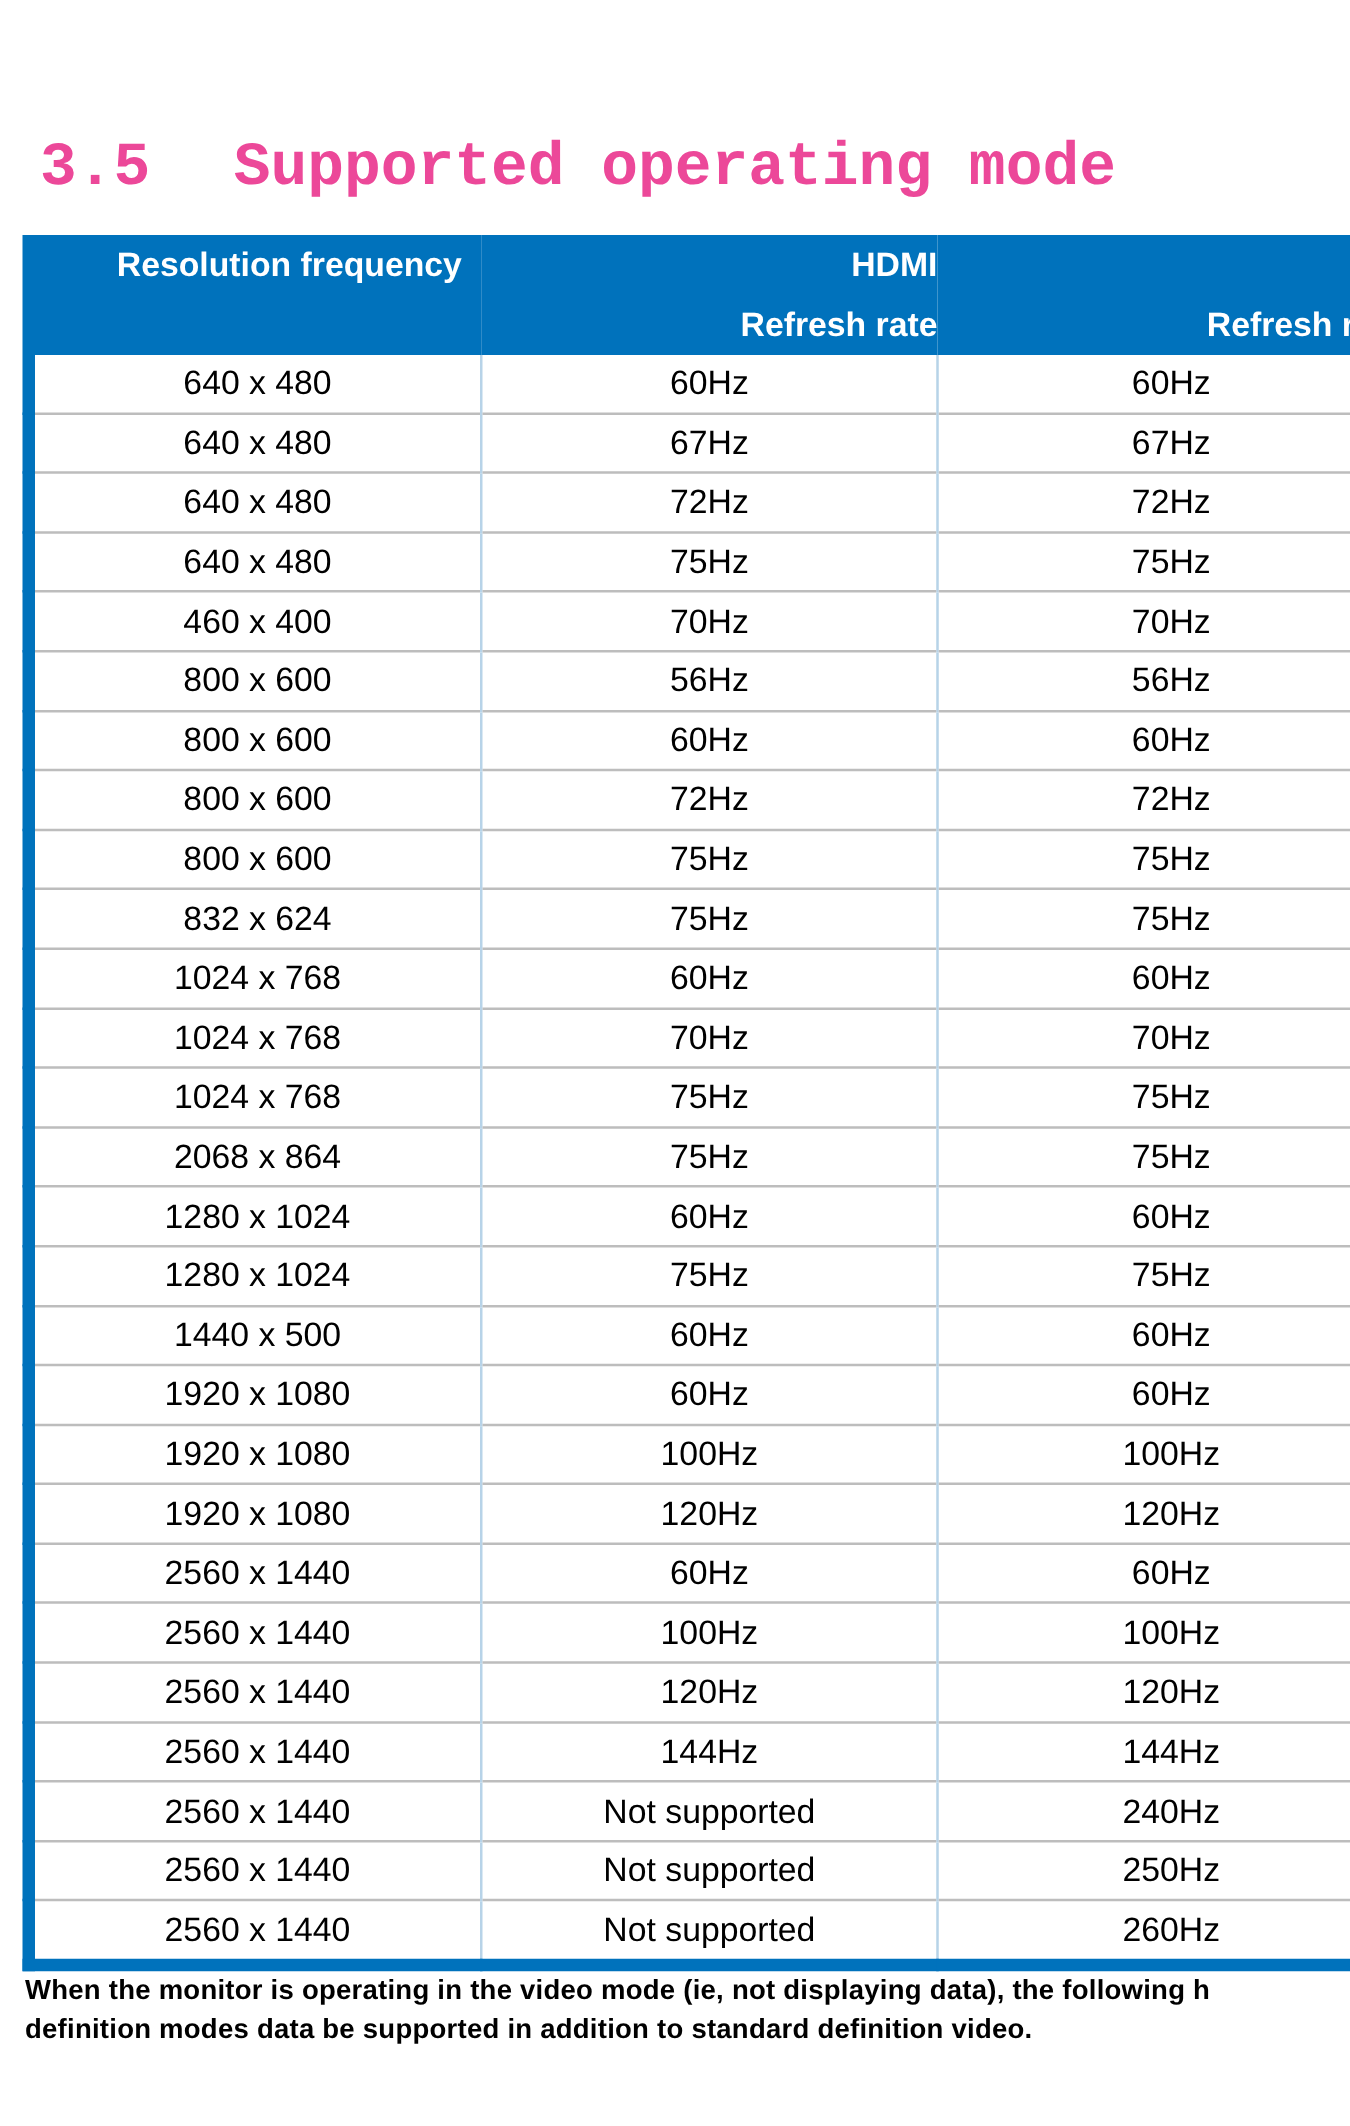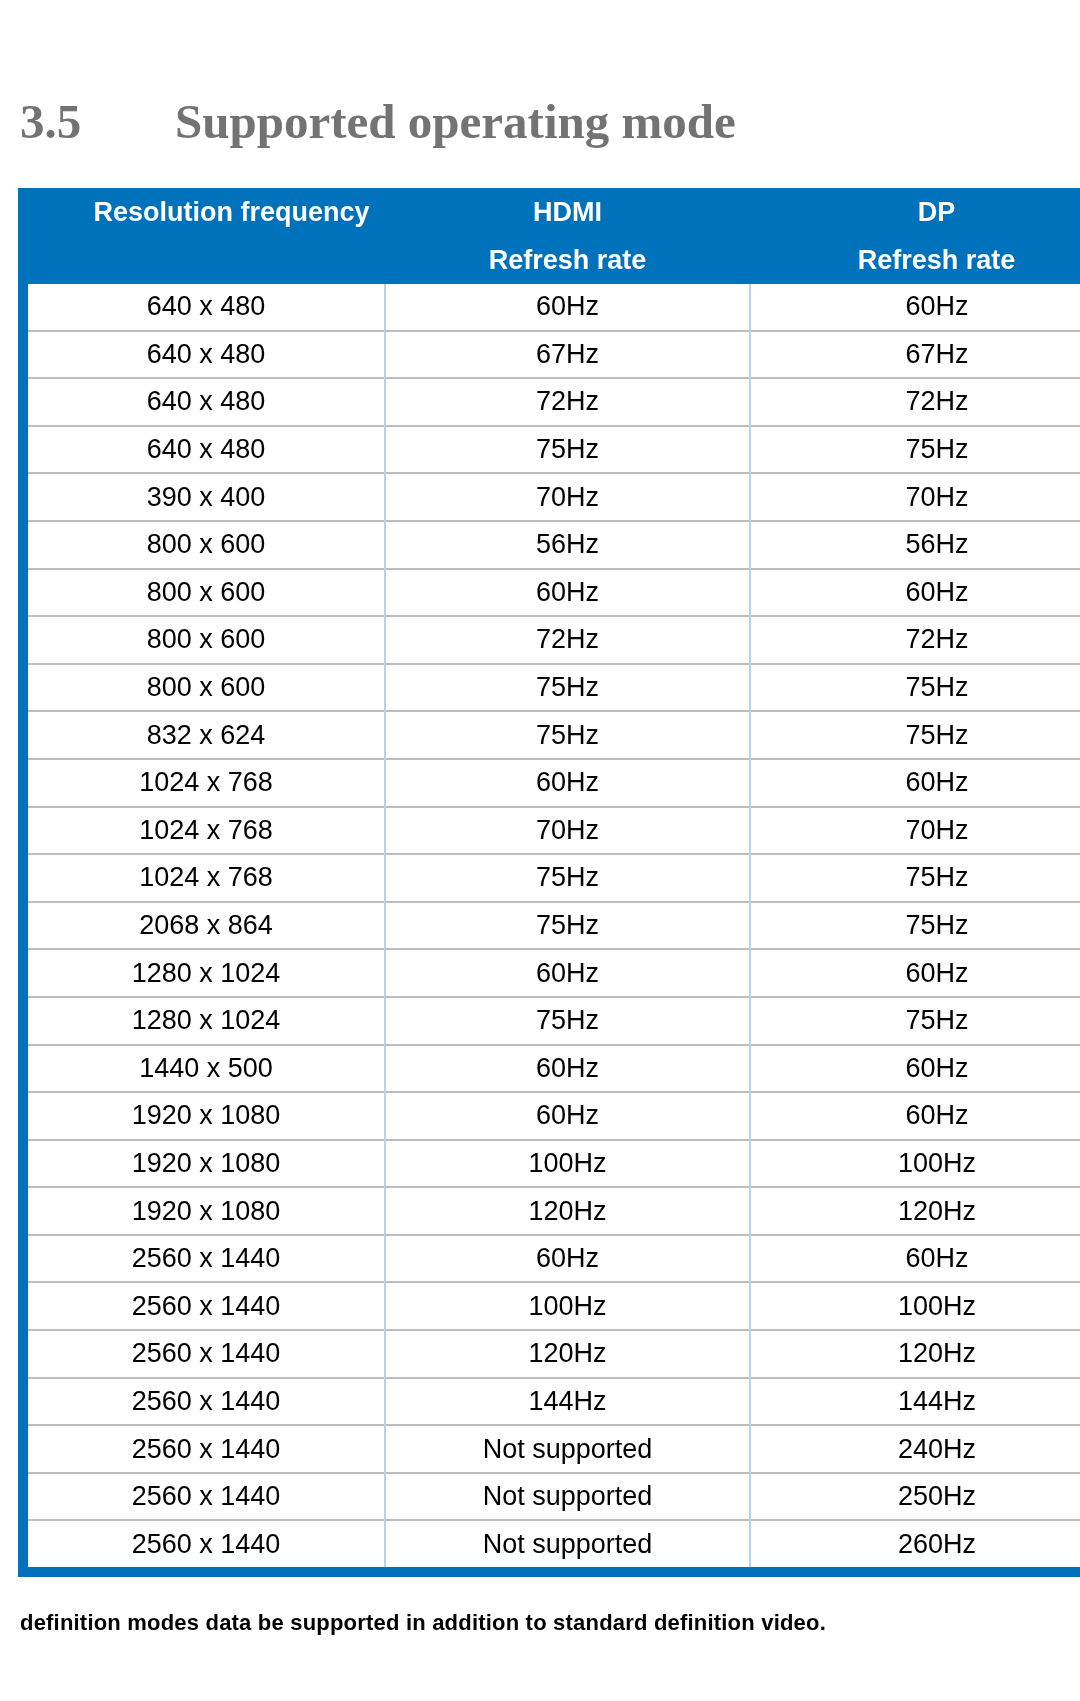--- a/index.html
+++ b/index.html
@@ -13,27 +13,27 @@
       position: relative;
       overflow: hidden;
       font-family: "Liberation Sans", sans-serif;
       color: #000000;
     }
     
     .heading {
       position: absolute;
       left: 20px;
       top: 92px;
-      margin: 0;
-      font-family: Liberation Serif, serif;
+      margin: 12px;
+      font-family: Liberation Mono, monospace;
       font-weight: bold;
       font-size: 49px;
       line-height: 60px;
       white-space: nowrap;
-      color: #737373;
+      color: #ec4899;
     }
     .heading .num {
       display: inline-block;
       width: 155px;
     }
     
     .mode-table {
       position: absolute;
       left: 18px;
       top: 188px;
@@ -44,21 +44,21 @@
       border-bottom: 10px solid #0072bc;
     }
     .mode-table col.c1 { width: 362px; }
     .mode-table col.c2 { width: 365px; }
     .mode-table col.c3 { width: 373px; }
     .mode-table thead th {
       background: #0072bc;
       color: #ffffff;
       font-weight: bold;
       font-size: 27px;
-      text-align: center;
+      text-align: right;
       padding: 0;
       height: 48px;
       line-height: 48px;
       border: none;
       white-space: nowrap;
     }
     .mode-table thead th.first-col {
       text-align: center;
       padding-left: 50px;
     }
@@ -132,21 +132,21 @@
         <td>640 x 480</td>
         <td>72Hz</td>
         <td>72Hz</td>
       </tr>
       <tr>
         <td>640 x 480</td>
         <td>75Hz</td>
         <td>75Hz</td>
       </tr>
       <tr>
-        <td>390 x 400</td>
+        <td>460 x 400</td>
         <td>70Hz</td>
         <td>70Hz</td>
       </tr>
       <tr>
         <td>800 x 600</td>
         <td>56Hz</td>
         <td>56Hz</td>
       </tr>
       <tr>
         <td>800 x 600</td>
@@ -249,13 +249,13 @@
         <td>250Hz</td>
       </tr>
       <tr>
         <td>2560 x 1440</td>
         <td>Not supported</td>
         <td>260Hz</td>
       </tr>
     </tbody>
 </table>
 
-<p class="note"><br><span>definition modes data be supported in addition to standard definition video.</span></p>
+<p class="note"><span>When the monitor is operating in the video mode (ie, not displaying data), the following h</span><br><span>definition modes data be supported in addition to standard definition video.</span></p>
 
 </body></html>

